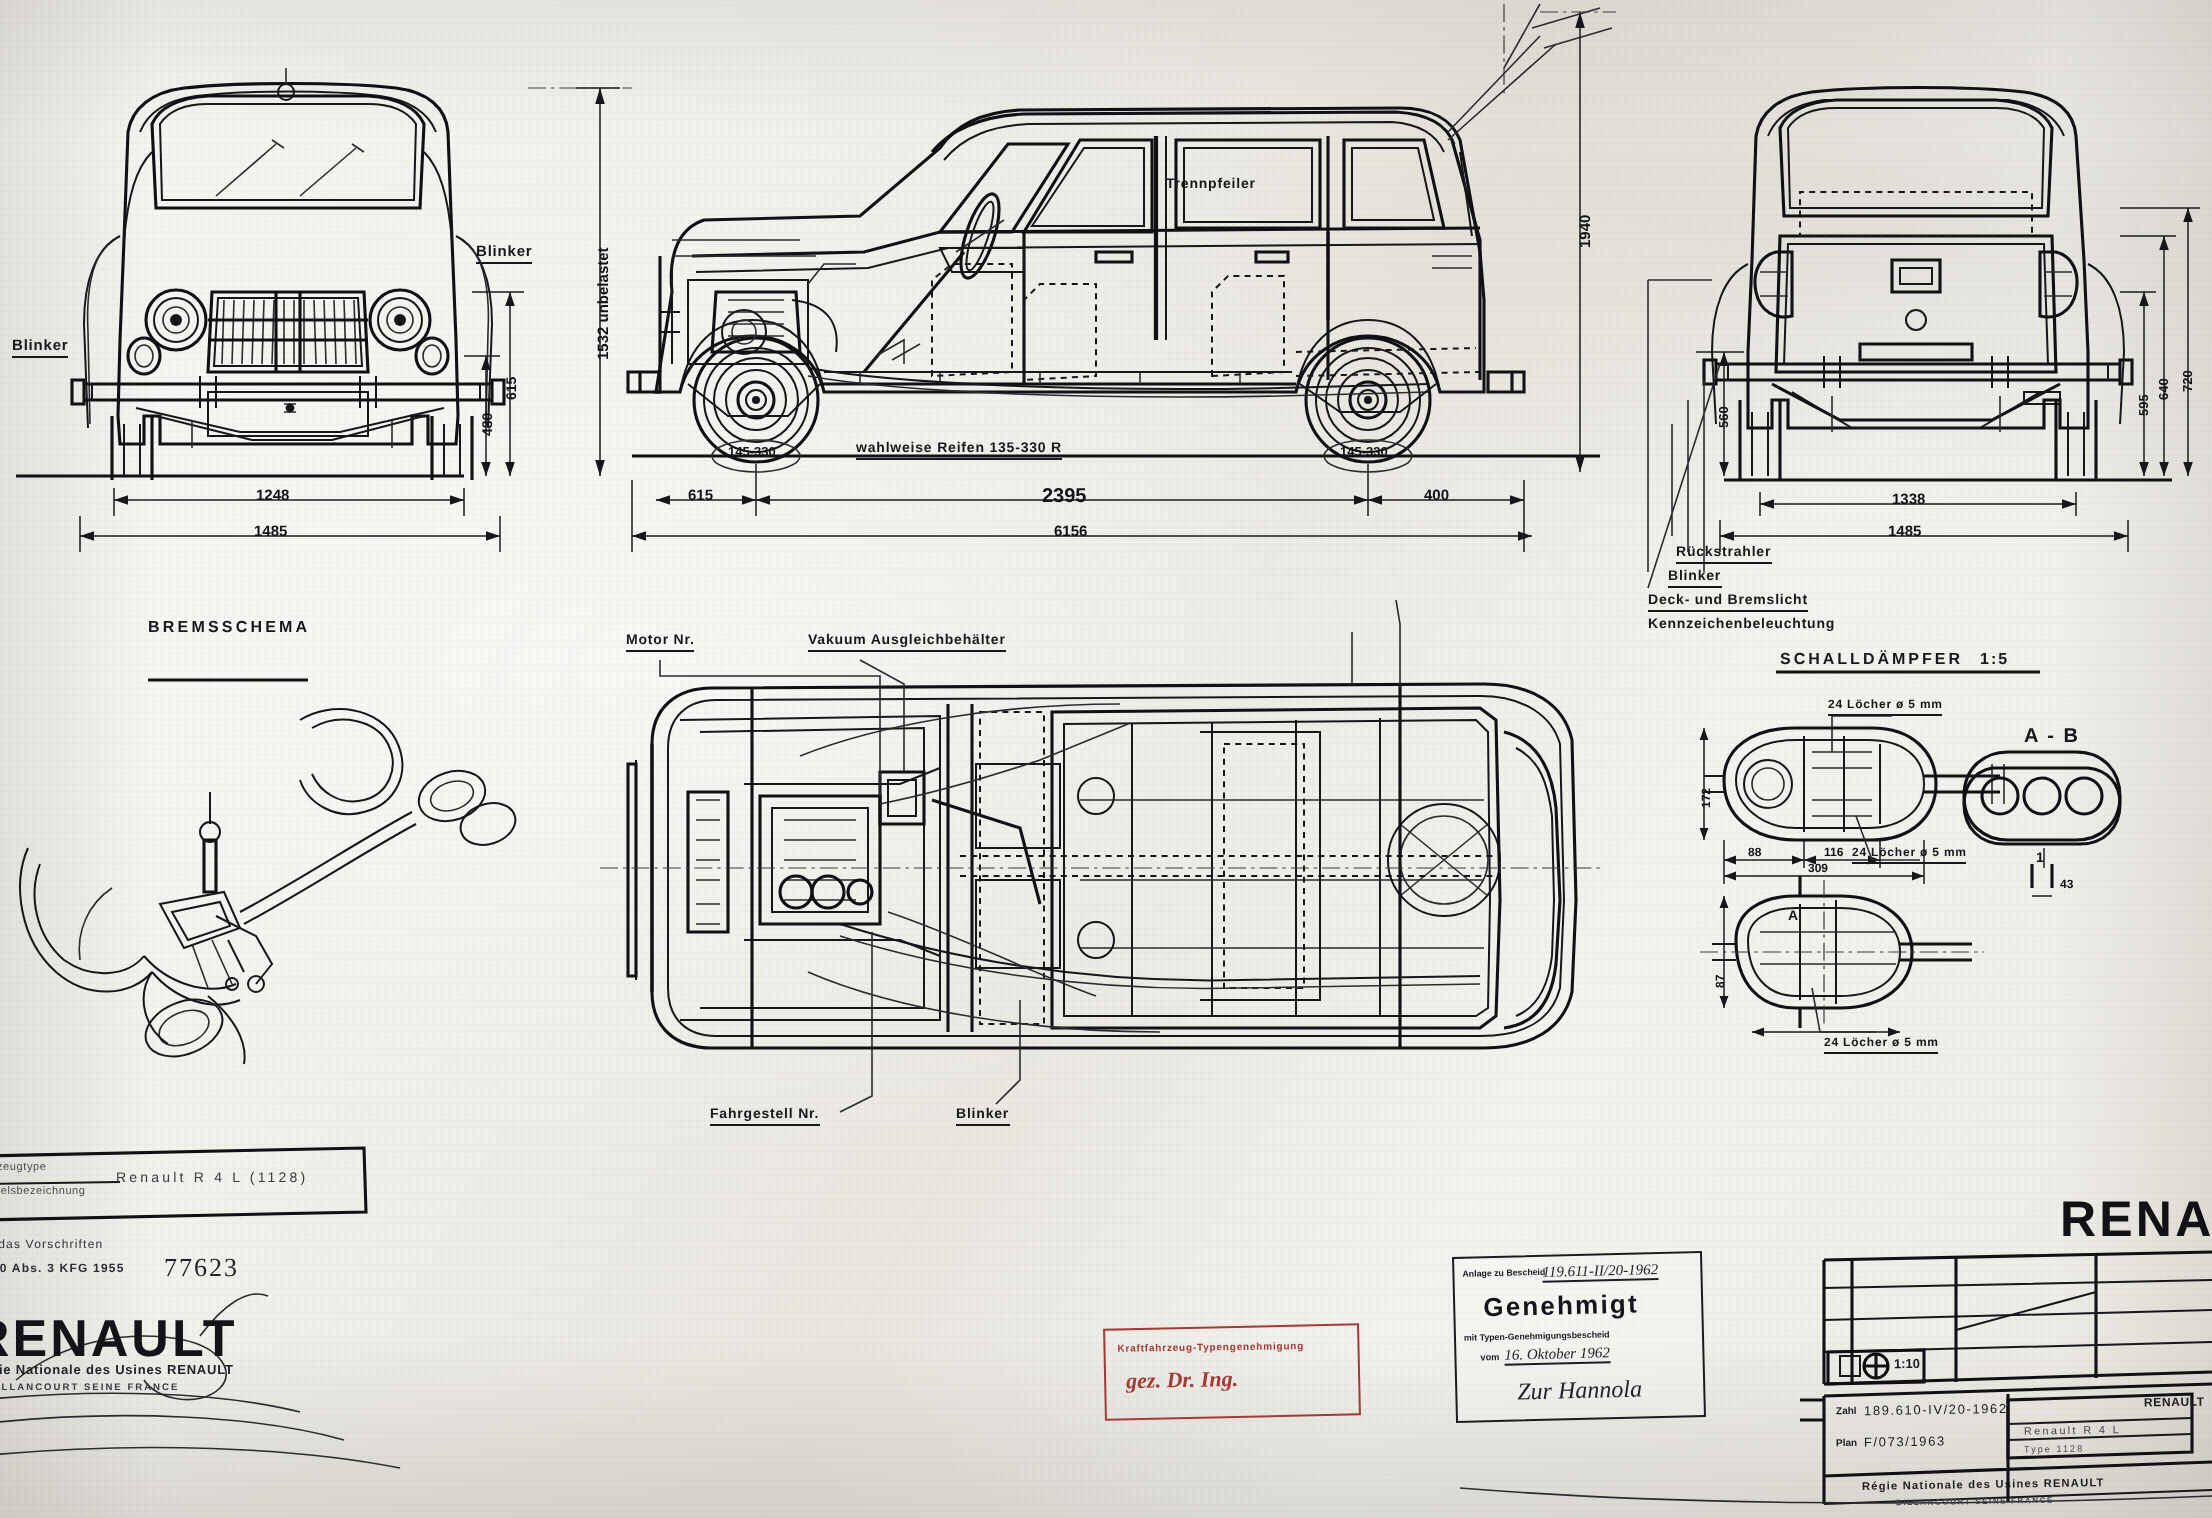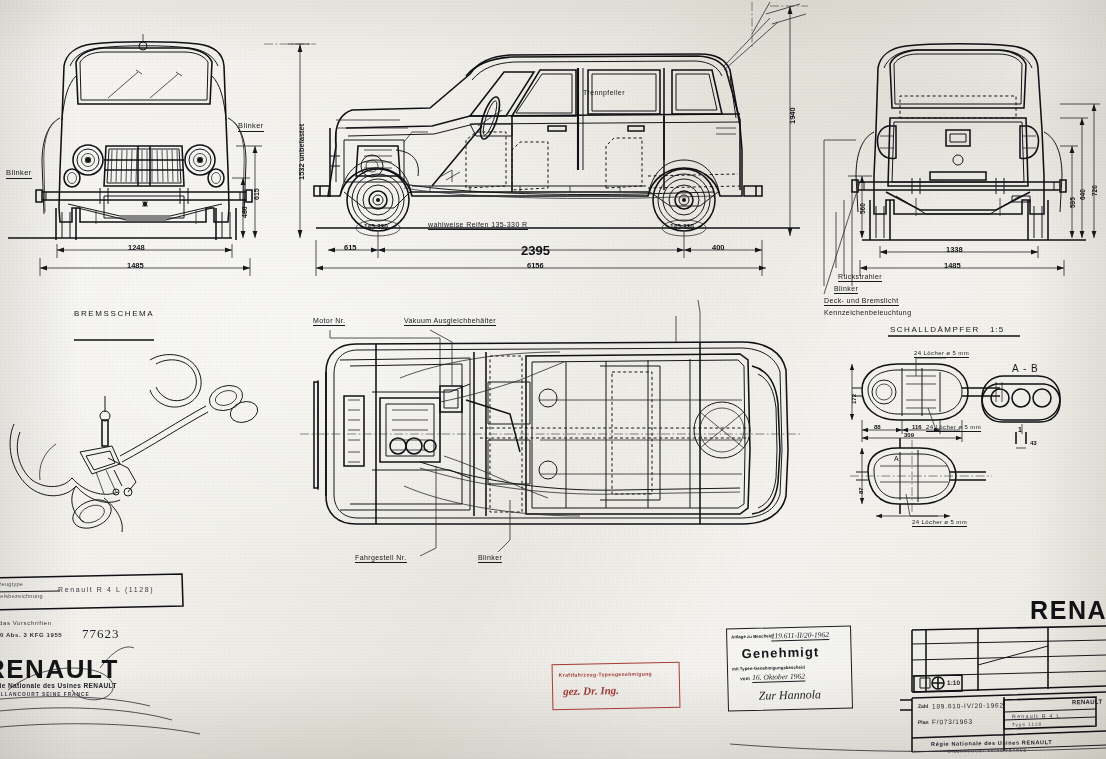--- a/index.html
+++ b/index.html
@@ -25,21 +25,21 @@
   .ink{fill:none;stroke:#17161a;stroke-width:1;vector-effect:non-scaling-stroke;}
   .ink-t{fill:none;stroke:#2b2a2e;stroke-width:.8;}
   .ink-b{fill:none;stroke:#111015;stroke-width:1.55;}
   .ink-b2{fill:none;stroke:#111015;stroke-width:2.1;}
   .dash{stroke-dasharray:3 2.6;}
   .cl{stroke-dasharray:9 2.5 1.7 2.5;stroke:#3c3a3e;stroke-width:.6;fill:none;}
   .dim{fill:none;stroke:#1b1a1e;stroke-width:.75;}
   .fillk{fill:#17161a;}
 
   .lbl{position:absolute;color:#18171b;font-family:"Liberation Sans",sans-serif;
-    font-weight:400;letter-spacing:.4px;white-space:nowrap;line-height:1;}
+    font-weight:700;letter-spacing:.4px;white-space:nowrap;line-height:1;}
   .lbl.u{border-bottom:1.3px solid #18171b;padding-bottom:1px;}
   .dimtxt{position:absolute;color:#131216;font-family:"Liberation Sans",sans-serif;
     font-weight:700;white-space:nowrap;line-height:1;}
   .vert{transform-origin:left top;}
 
   
   #blk-left{position:absolute;left:-14px;top:572px;width:205px;height:130px;}
   .renault-word{font-family:"Liberation Sans",sans-serif;font-weight:700;
     letter-spacing:1.5px;color:#141317;}
   .tiny{font-family:"Liberation Sans",sans-serif;color:#4a4852;letter-spacing:.3px;}
@@ -612,21 +612,21 @@
   <div class="dimtxt" style="left:127px;top:262px;font-size:7.5px;">1485</div>
   <div class="dimtxt vert" style="left:253px;top:200px;font-size:7px;transform:rotate(-90deg);">615</div>
   <div class="dimtxt vert" style="left:241px;top:218px;font-size:7px;transform:rotate(-90deg);">480</div>
   <div class="dimtxt vert" style="left:298px;top:180px;font-size:7.5px;transform:rotate(-90deg);">1532 unbelastet</div>
 
   <div class="lbl" style="left:583px;top:89px;font-size:7px;">Trennpfeiler</div>
   <div class="lbl u" style="left:428px;top:221px;font-size:7px;">wahlweise Reifen 135-330 R</div>
   <div class="dimtxt" style="left:364px;top:224px;font-size:6.5px;">145-330</div>
   <div class="dimtxt" style="left:670px;top:224px;font-size:6.5px;">145-330</div>
   <div class="dimtxt" style="left:344px;top:244px;font-size:7.5px;">615</div>
-  <div class="dimtxt" style="left:521px;top:244px;font-size:13px;">2395</div>
+  <div class="dimtxt" style="left:521px;top:244px;font-size:10px;">2395</div>
   <div class="dimtxt" style="left:712px;top:244px;font-size:7.5px;">400</div>
   <div class="dimtxt" style="left:527px;top:262px;font-size:7.5px;">6156</div>
   <div class="dimtxt vert" style="left:789px;top:124px;font-size:7.5px;transform:rotate(-90deg);">1940</div>
 
   <div class="lbl u" style="left:838px;top:273px;font-size:7px;">Rückstrahler</div>
   <div class="lbl u" style="left:834px;top:285px;font-size:7px;">Blinker</div>
   <div class="lbl u" style="left:824px;top:297px;font-size:7px;">Deck- und Bremslicht</div>
   <div class="lbl" style="left:824px;top:309px;font-size:7px;">Kennzeichenbeleuchtung</div>
   <div class="dimtxt" style="left:946px;top:246px;font-size:7.5px;">1338</div>
   <div class="dimtxt" style="left:944px;top:262px;font-size:7.5px;">1485</div>

